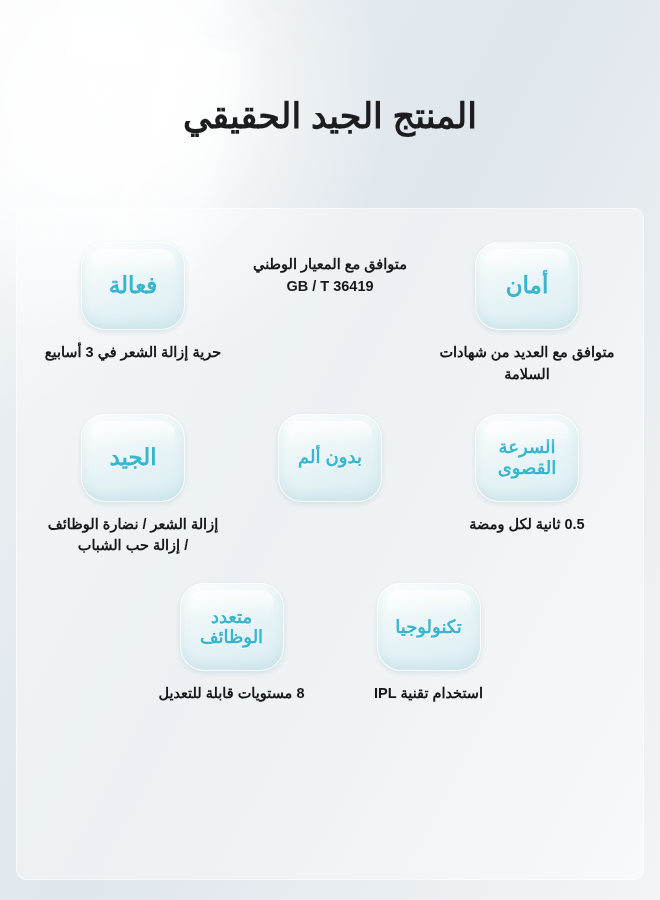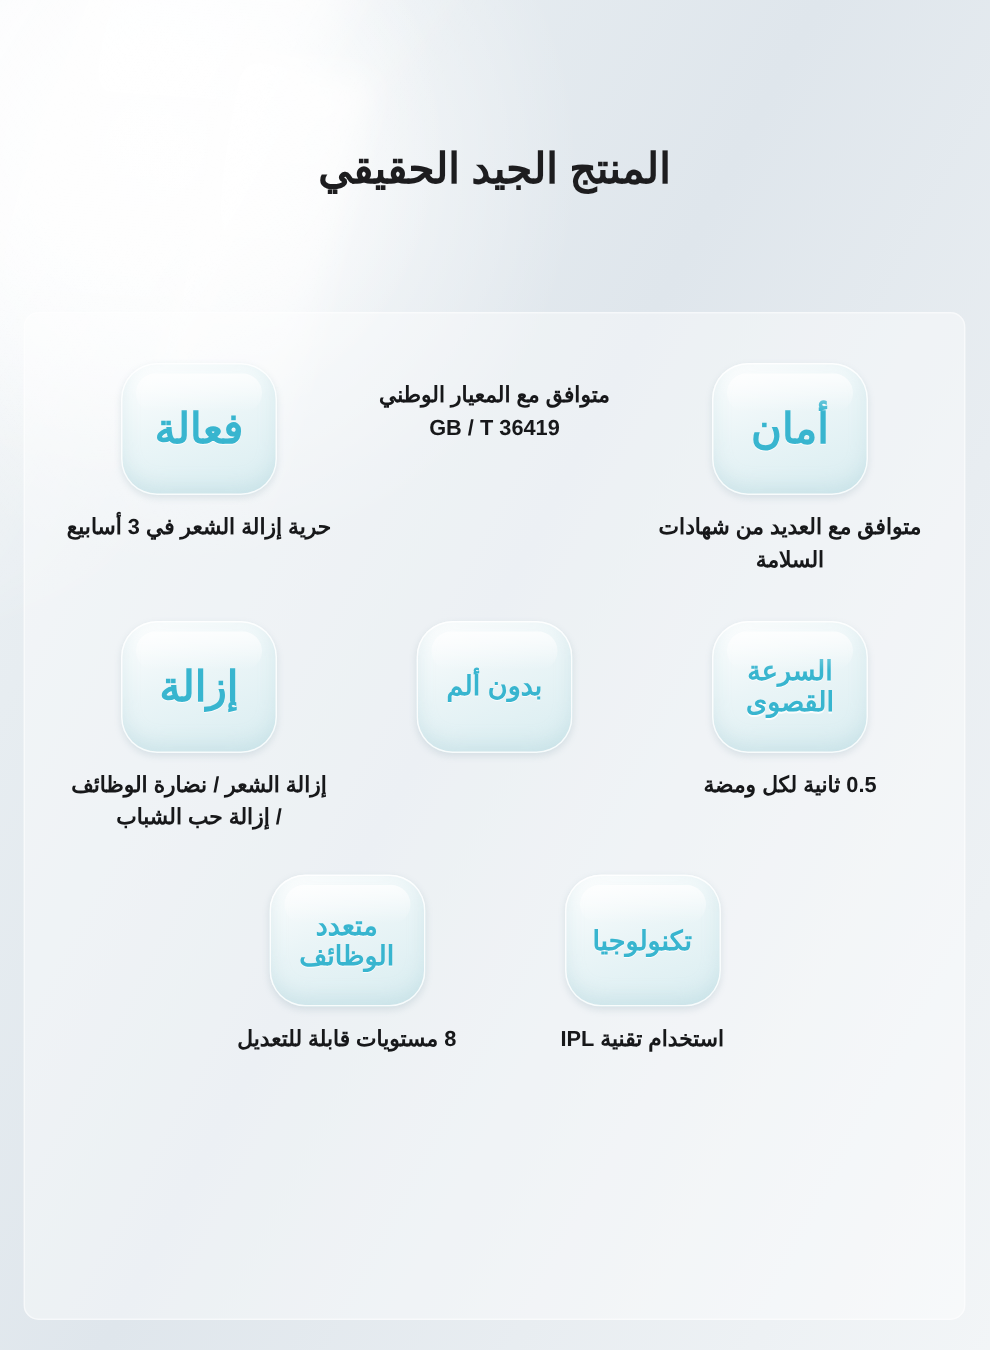--- a/index.html
+++ b/index.html
@@ -65,21 +65,21 @@
     background: radial-gradient(circle, rgba(255,255,255,0.95) 0%, rgba(255,255,255,0.4) 45%, rgba(255,255,255,0) 70%);
     pointer-events: none;
   }
 
   .title {
     position: absolute;
     top: 96px;
     left: 0;
     width: 660px;
     text-align: center;
-    font-size: 28px;
+    font-size: 35px;
     font-weight: bold;
     color: #1d1d1f;
     letter-spacing: 0px;
     direction: rtl;
   }
 
   .panel {
     position: absolute;
     left: 16px;
     top: 208px;
@@ -135,21 +135,21 @@
     position: absolute;
     left: 10px;
     right: 10px;
     top: 7px;
     height: 26px;
     border-radius: 16px;
     background: linear-gradient(180deg, rgba(255,255,255,0.75), rgba(255,255,255,0));
     pointer-events: none;
   }
   .chip-label {
-    font-size: 28px;
+    font-size: 23px;
     font-weight: bold;
     color: #38b5cf;
     text-align: center;
     line-height: 1.12;
     direction: rtl;
     padding: 0 6px;
     text-shadow: 0 1px 0 rgba(255,255,255,0.8);
   }
   .chip-label.small { font-size: 18px; }
 
@@ -192,21 +192,21 @@
           <div class="chip">
             <span class="chip-label">أمان</span>
           </div>
           <div class="desc">متوافق مع العديد من شهادات السلامة</div>
         </div>
       </div>
 
       <div class="row row-2">
         <div class="cell">
           <div class="chip">
-            <span class="chip-label">إزالة</span>
+            <span class="chip-label">الجيد</span>
           </div>
           <div class="desc">إزالة الشعر / نضارة الوظائف / إزالة حب الشباب</div>
         </div>
         <div class="cell">
           <div class="chip">
             <span class="chip-label small">بدون ألم</span>
           </div>
         </div>
         <div class="cell">
           <div class="chip">

